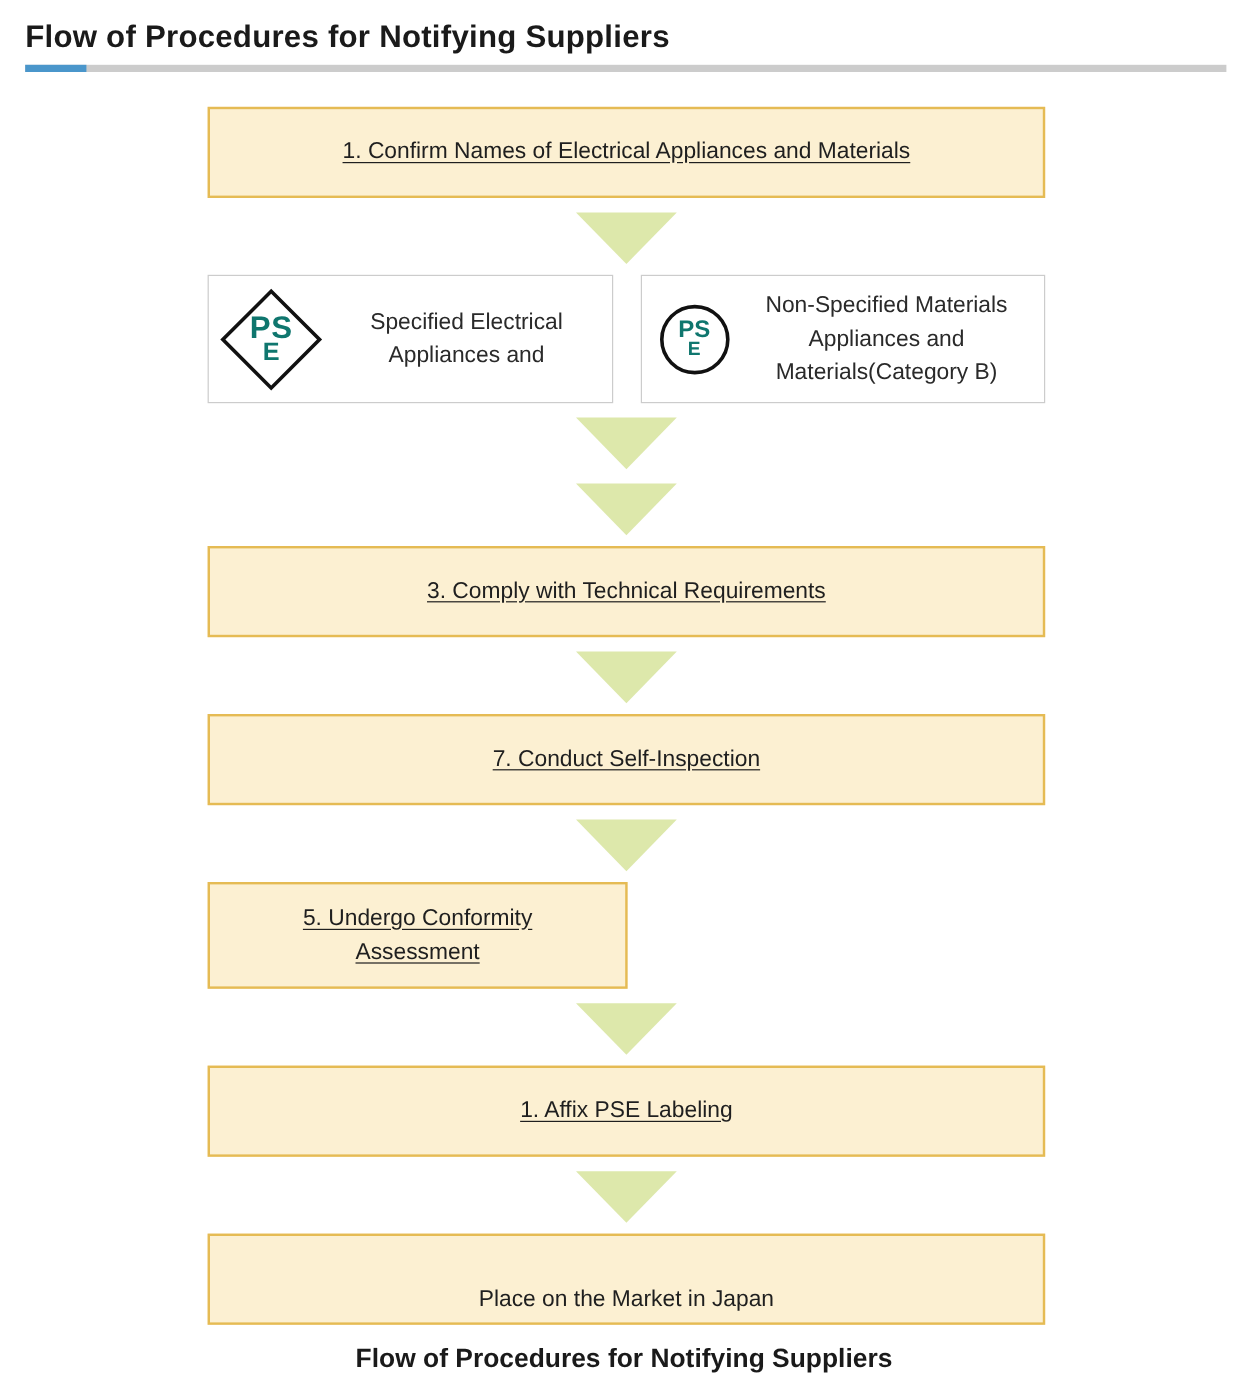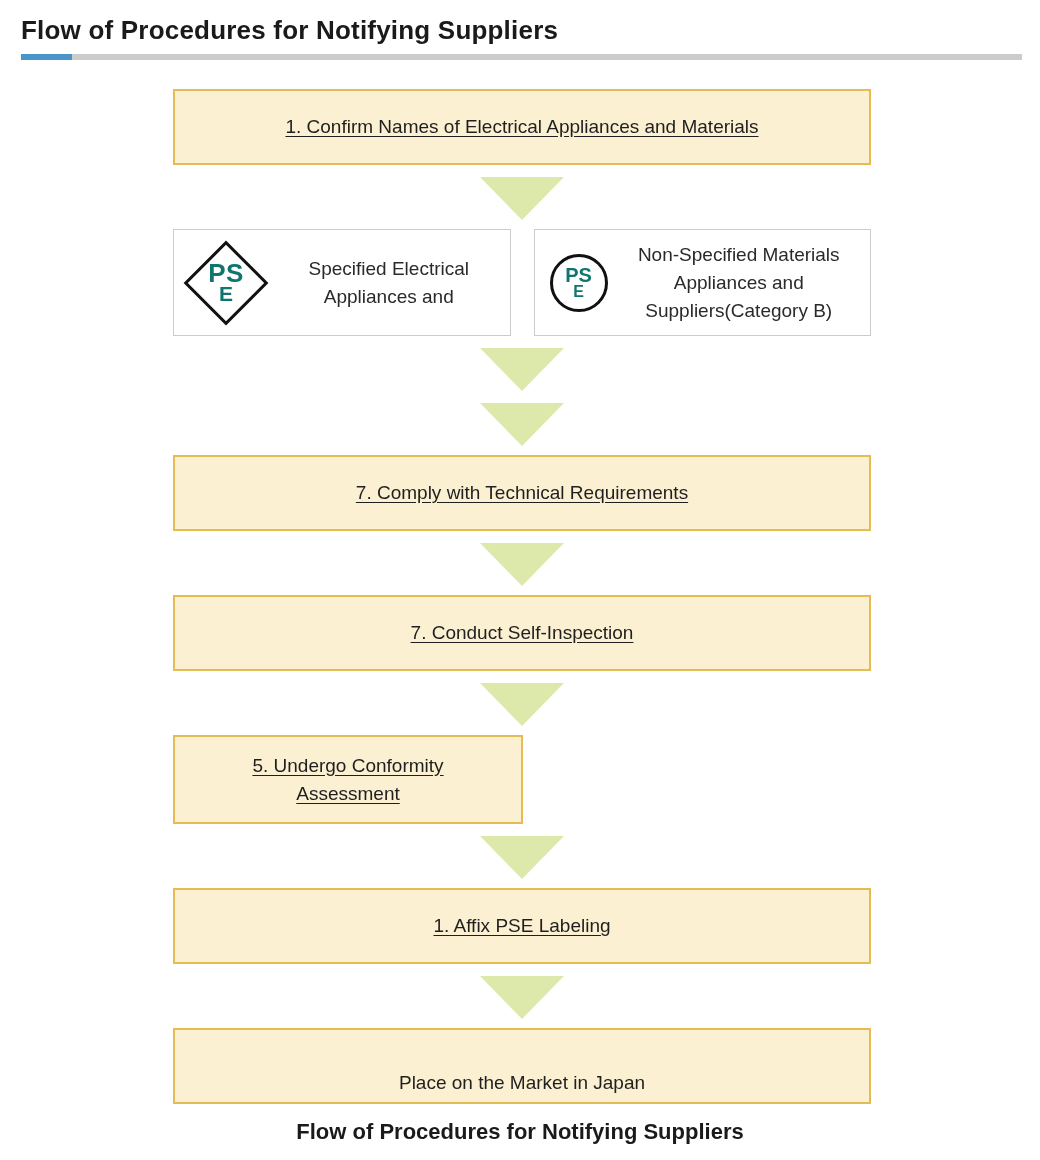--- a/index.html
+++ b/index.html
@@ -172,32 +172,32 @@
         <div class="pse-circle">
           <div class="shape"></div>
           <div class="pse-letters">
             <span class="ps">PS</span>
             <span class="e">E</span>
           </div>
         </div>
         <div class="category-text">
           <span>Non-Specified Materials</span>
           <span>Appliances and</span>
-          <span>Suppliers(Category B)</span>
+          <span>Materials(Category B)</span>
         </div>
       </div>
     </div>
 
     <div class="arrow-down"></div>
 
 
     <div class="arrow-down"></div>
 
     <div class="step-box">
-      <span class="step-label">7. Comply with Technical Requirements</span>
+      <span class="step-label">3. Comply with Technical Requirements</span>
     </div>
 
     <div class="arrow-down"></div>
 
     <div class="step-box">
       <span class="step-label">7. Conduct Self-Inspection</span>
     </div>
 
     <div class="arrow-down"></div>
 

